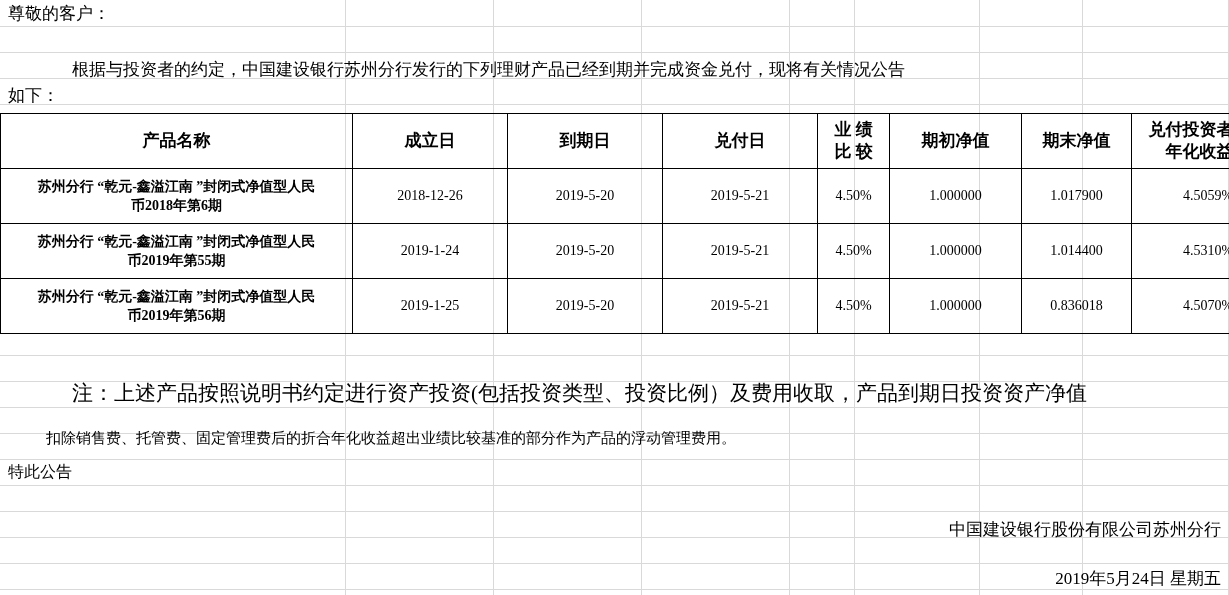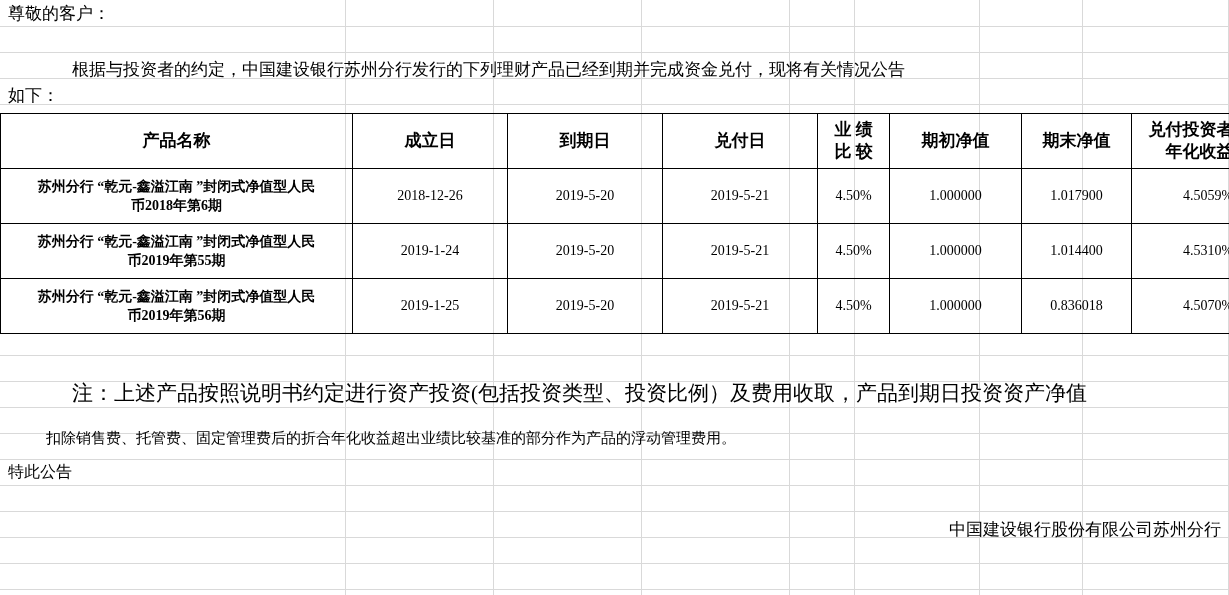--- a/index.html
+++ b/index.html
@@ -238,14 +238,15 @@
         <td>4.5070%</td>
       </tr>
     </tbody>
   </table>
 
   <div class="note-1">注：上述产品按照说明书约定进行资产投资(包括投资类型、投资比例）及费用收取，产品到期日投资资产净值</div>
   <div class="note-2">扣除销售费、托管费、固定管理费后的折合年化收益超出业绩比较基准的部分作为产品的浮动管理费用。</div>
   <div class="note-3">特此公告</div>
 
   <div class="signature">中国建设银行股份有限公司苏州分行</div>
+  <div class="sign-date">2019年5月24日 星期五</div>
 
 </div>
 
 </body></html>

